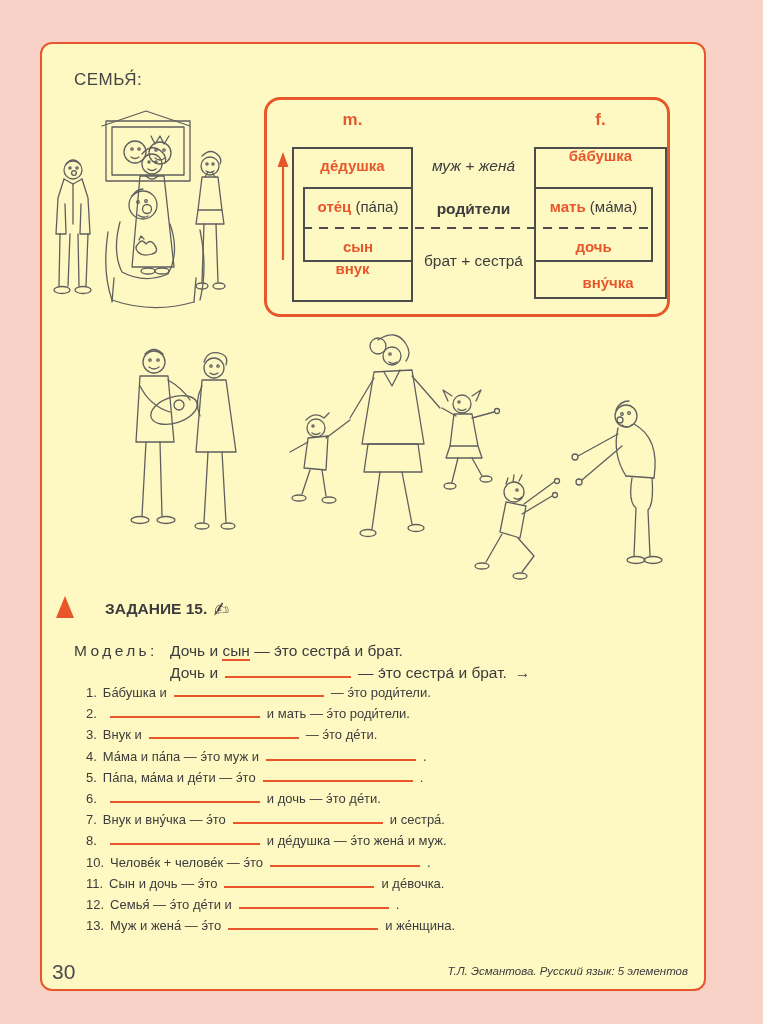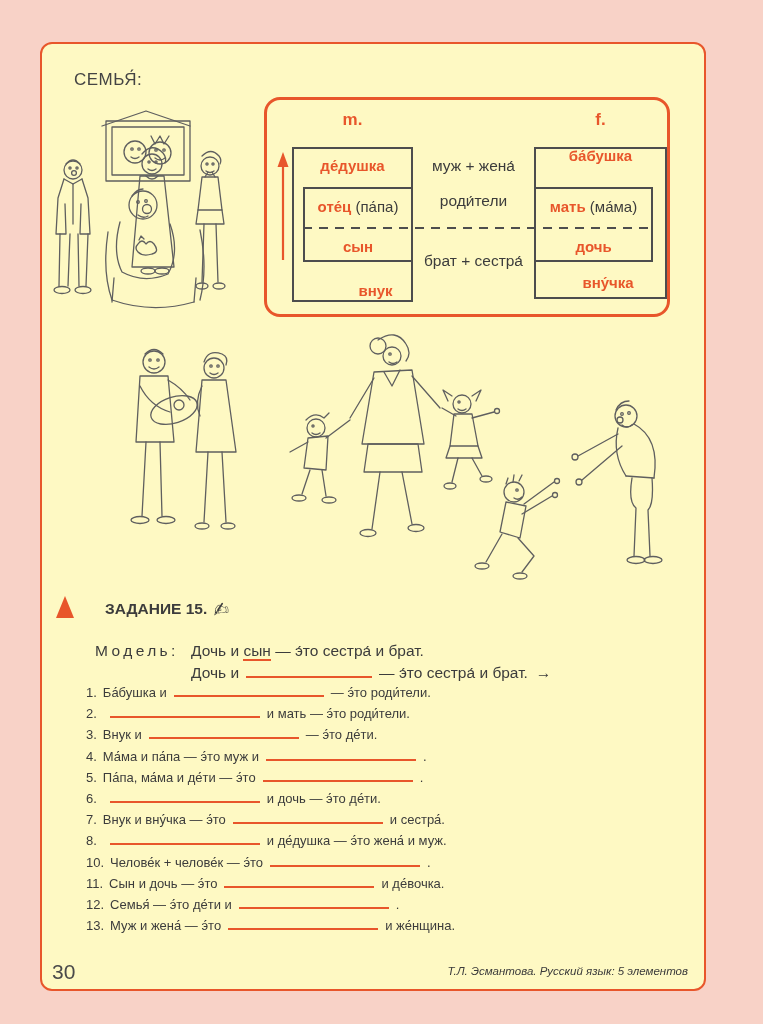--- a/index.html
+++ b/index.html
@@ -43,21 +43,21 @@
 
   
   .tri { left:14px; top:552px; width:0; height:0;
     border-left:9px solid transparent; border-right:9px solid transparent;
     border-bottom:22px solid #e8562b; }
   .task { left:63px; top:554px; font-size:15.5px; font-weight:bold; color:#3c3c3c; }
   .task .pen { font-family:"DejaVu Sans",sans-serif; font-weight:normal; font-size:19px;
     display:inline-block; transform:rotate(-8deg); margin-left:6px; vertical-align:-2px; }
 
   
-  .model { left:32px; top:596px; display:flex; font-size:15.5px; line-height:22px;margin-left:21px; }
+  .model { left:32px; top:596px; display:flex; font-size:15.5px; line-height:22px; }
   .model-label { letter-spacing:0.22em; width:96px; flex:none; }
   .blank { display:inline-block; width:150px; height:13px;
     border-bottom:2px solid #e8562b; vertical-align:baseline; margin:0 7px; }
   .blank.sm { width:126px; }
   .model-answer { border-bottom:2px solid #e8562b; }
   .model-arrow { margin-left:8px; }
 
   
   .exercises { left:44px; top:638px; font-size:13px; }
   .ex-row { height:21.2px; line-height:21.2px; white-space:nowrap; }
@@ -160,32 +160,32 @@
     <div class="dg-box dg-right-outer"></div>
     <div class="dg-box dg-right-inner"></div>
     <div class="dg-dash"></div>
 
     <div class="dg-word" style="left:25px;width:121px;top:57px;">де́душка</div>
     <div class="dg-word" style="left:36px;width:110px;top:98px;">
       <span>оте́ц</span>
       <span class="dg-plain">(па́па)</span>
     </div>
     <div class="dg-word" style="left:36px;width:110px;top:138px;">сын</div>
-    <div class="dg-word" style="left:25px;width:121px;top:182px;margin-left:23px;">внук</div>
+    <div class="dg-word" style="left:25px;width:121px;top:160px;">внук</div>
 
     <div class="dg-word" style="left:267px;width:133px;top:47px;">ба́бушка</div>
     <div class="dg-word" style="left:267px;width:119px;top:98px;">
       <span>мать</span>
       <span class="dg-plain">(ма́ма)</span>
     </div>
     <div class="dg-word" style="left:267px;width:119px;top:138px;">дочь</div>
     <div class="dg-word" style="left:267px;width:133px;top:174px;padding-left:15px;">вну́чка</div>
 
-    <div class="dg-mid" style="top:57px;">муж + жена́</div>
-    <div class="dg-mid" style="top:92px;">роди́тели</div>
+    <div class="dg-mid" style="top:57px;font-style:italic;">муж + жена́</div>
+    <div class="dg-mid" style="top:100px;font-weight:bold;">роди́тели</div>
     <div class="dg-mid" style="top:152px;">брат + сестра́</div>
   </div>
 
   <svg class="abs" style="left:20px; top:280px;" width="640" height="270" viewBox="0 0 640 270">
     <g class="illu">
 
       <path d="M83 30 q9 -9 18 0"></path>
       <circle cx="92" cy="38" r="11"></circle>
       <circle cx="88" cy="36" r="1.2"></circle>
         <circle cx="96" cy="36" r="1.2"></circle>

